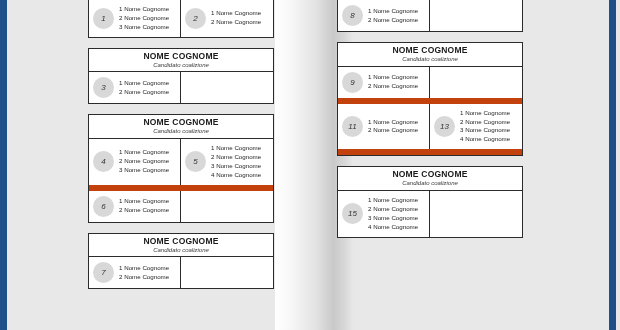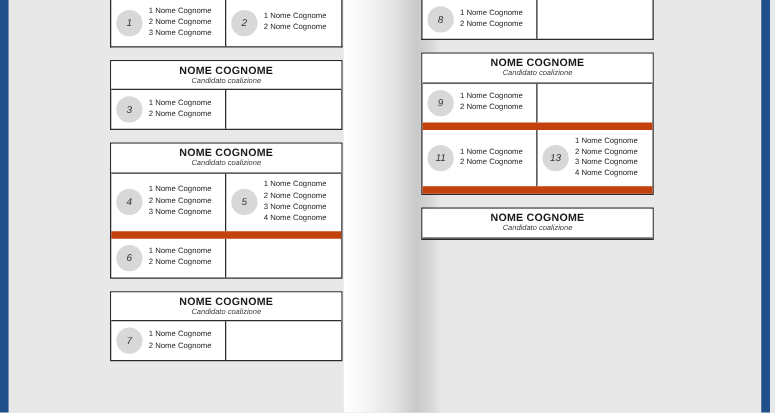--- a/index.html
+++ b/index.html
@@ -230,19 +230,33 @@
           </div>
           <div class="row">
           </div>
         </div>
       </div>
       <div class="block">
         <div class="block-header">
           <div class="hdr-name">NOME COGNOME</div>
           <div class="hdr-sub">Candidato coalizione</div>
         </div>
+        <div class="rows">
+          <div class="row">
+            <div class="cell left-cell">
+              <div class="circle">15</div>
+              <div class="names">
+                <div>1 Nome Cognome</div>
+                <div>2 Nome Cognome</div>
+                <div>3 Nome Cognome</div>
+                <div>4 Nome Cognome</div>
+              </div>
+            </div>
+            <div class="cell blank"></div>
+          </div>
+        </div>
       </div>
     </div>
 </div>
 
 <div class="edge-right-thin"></div>
 <div class="edge-band edge-right"></div>
 <div class="edge-far-right"></div>
 
 </body></html>

